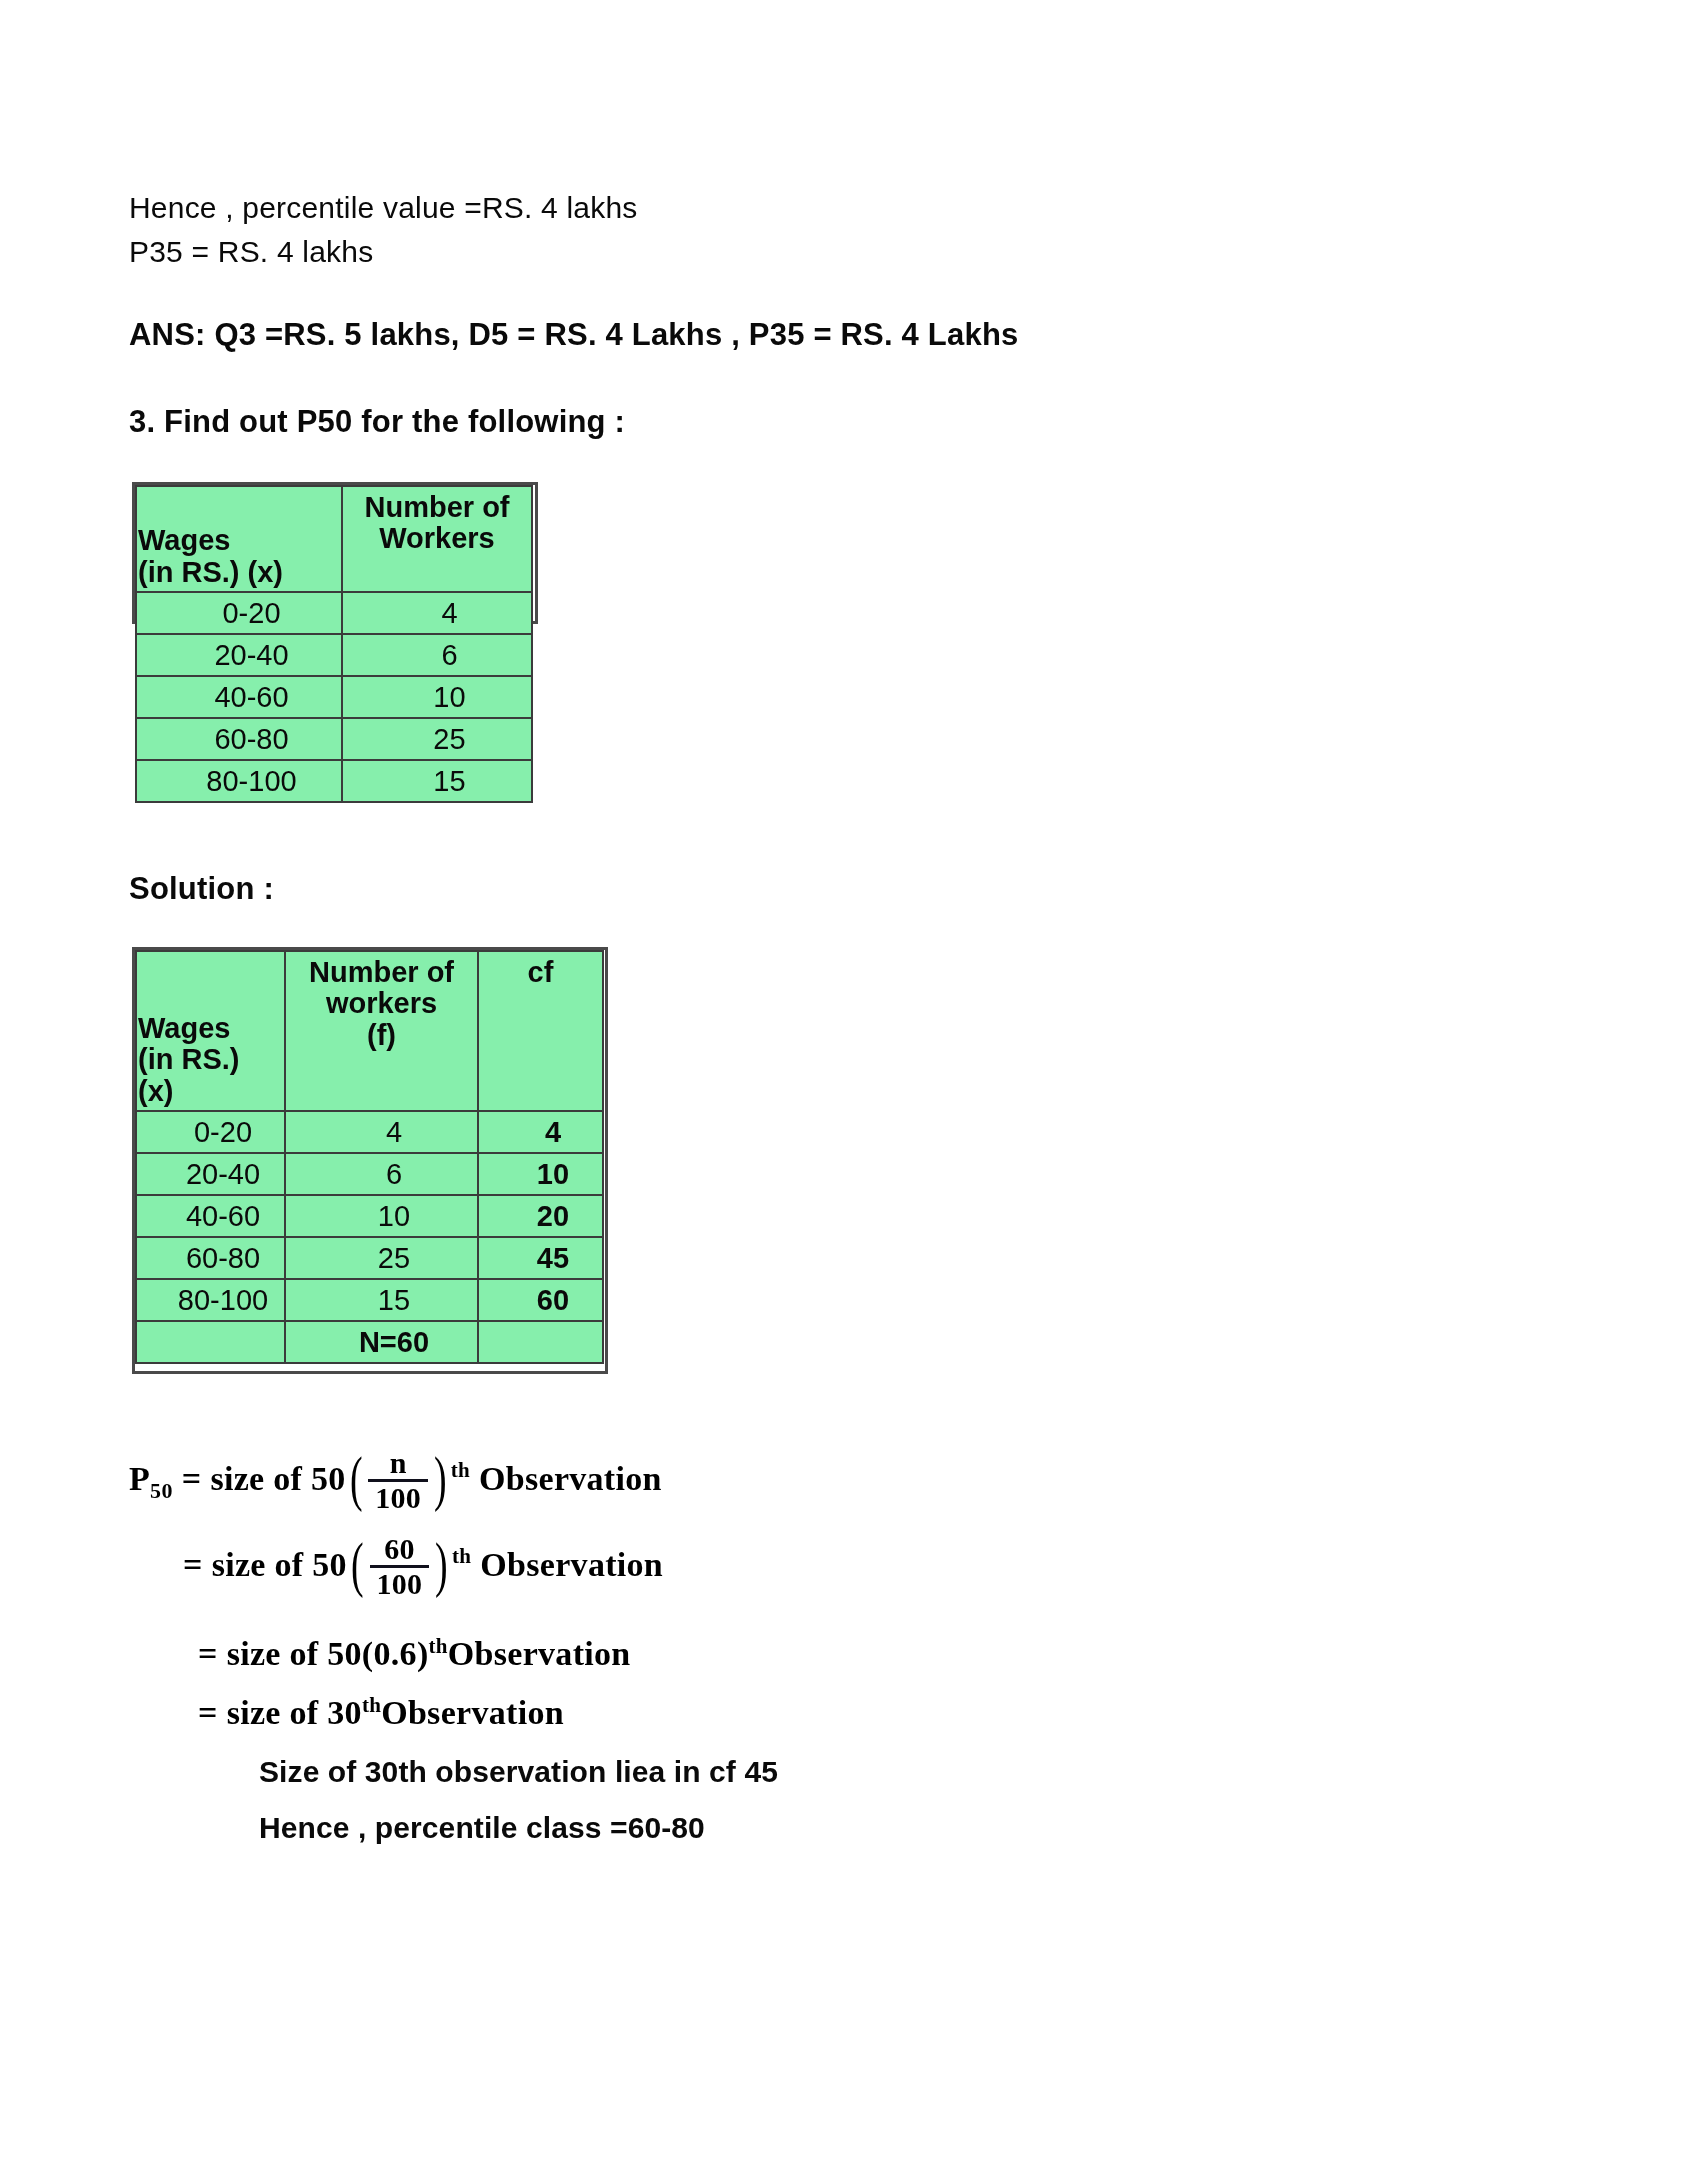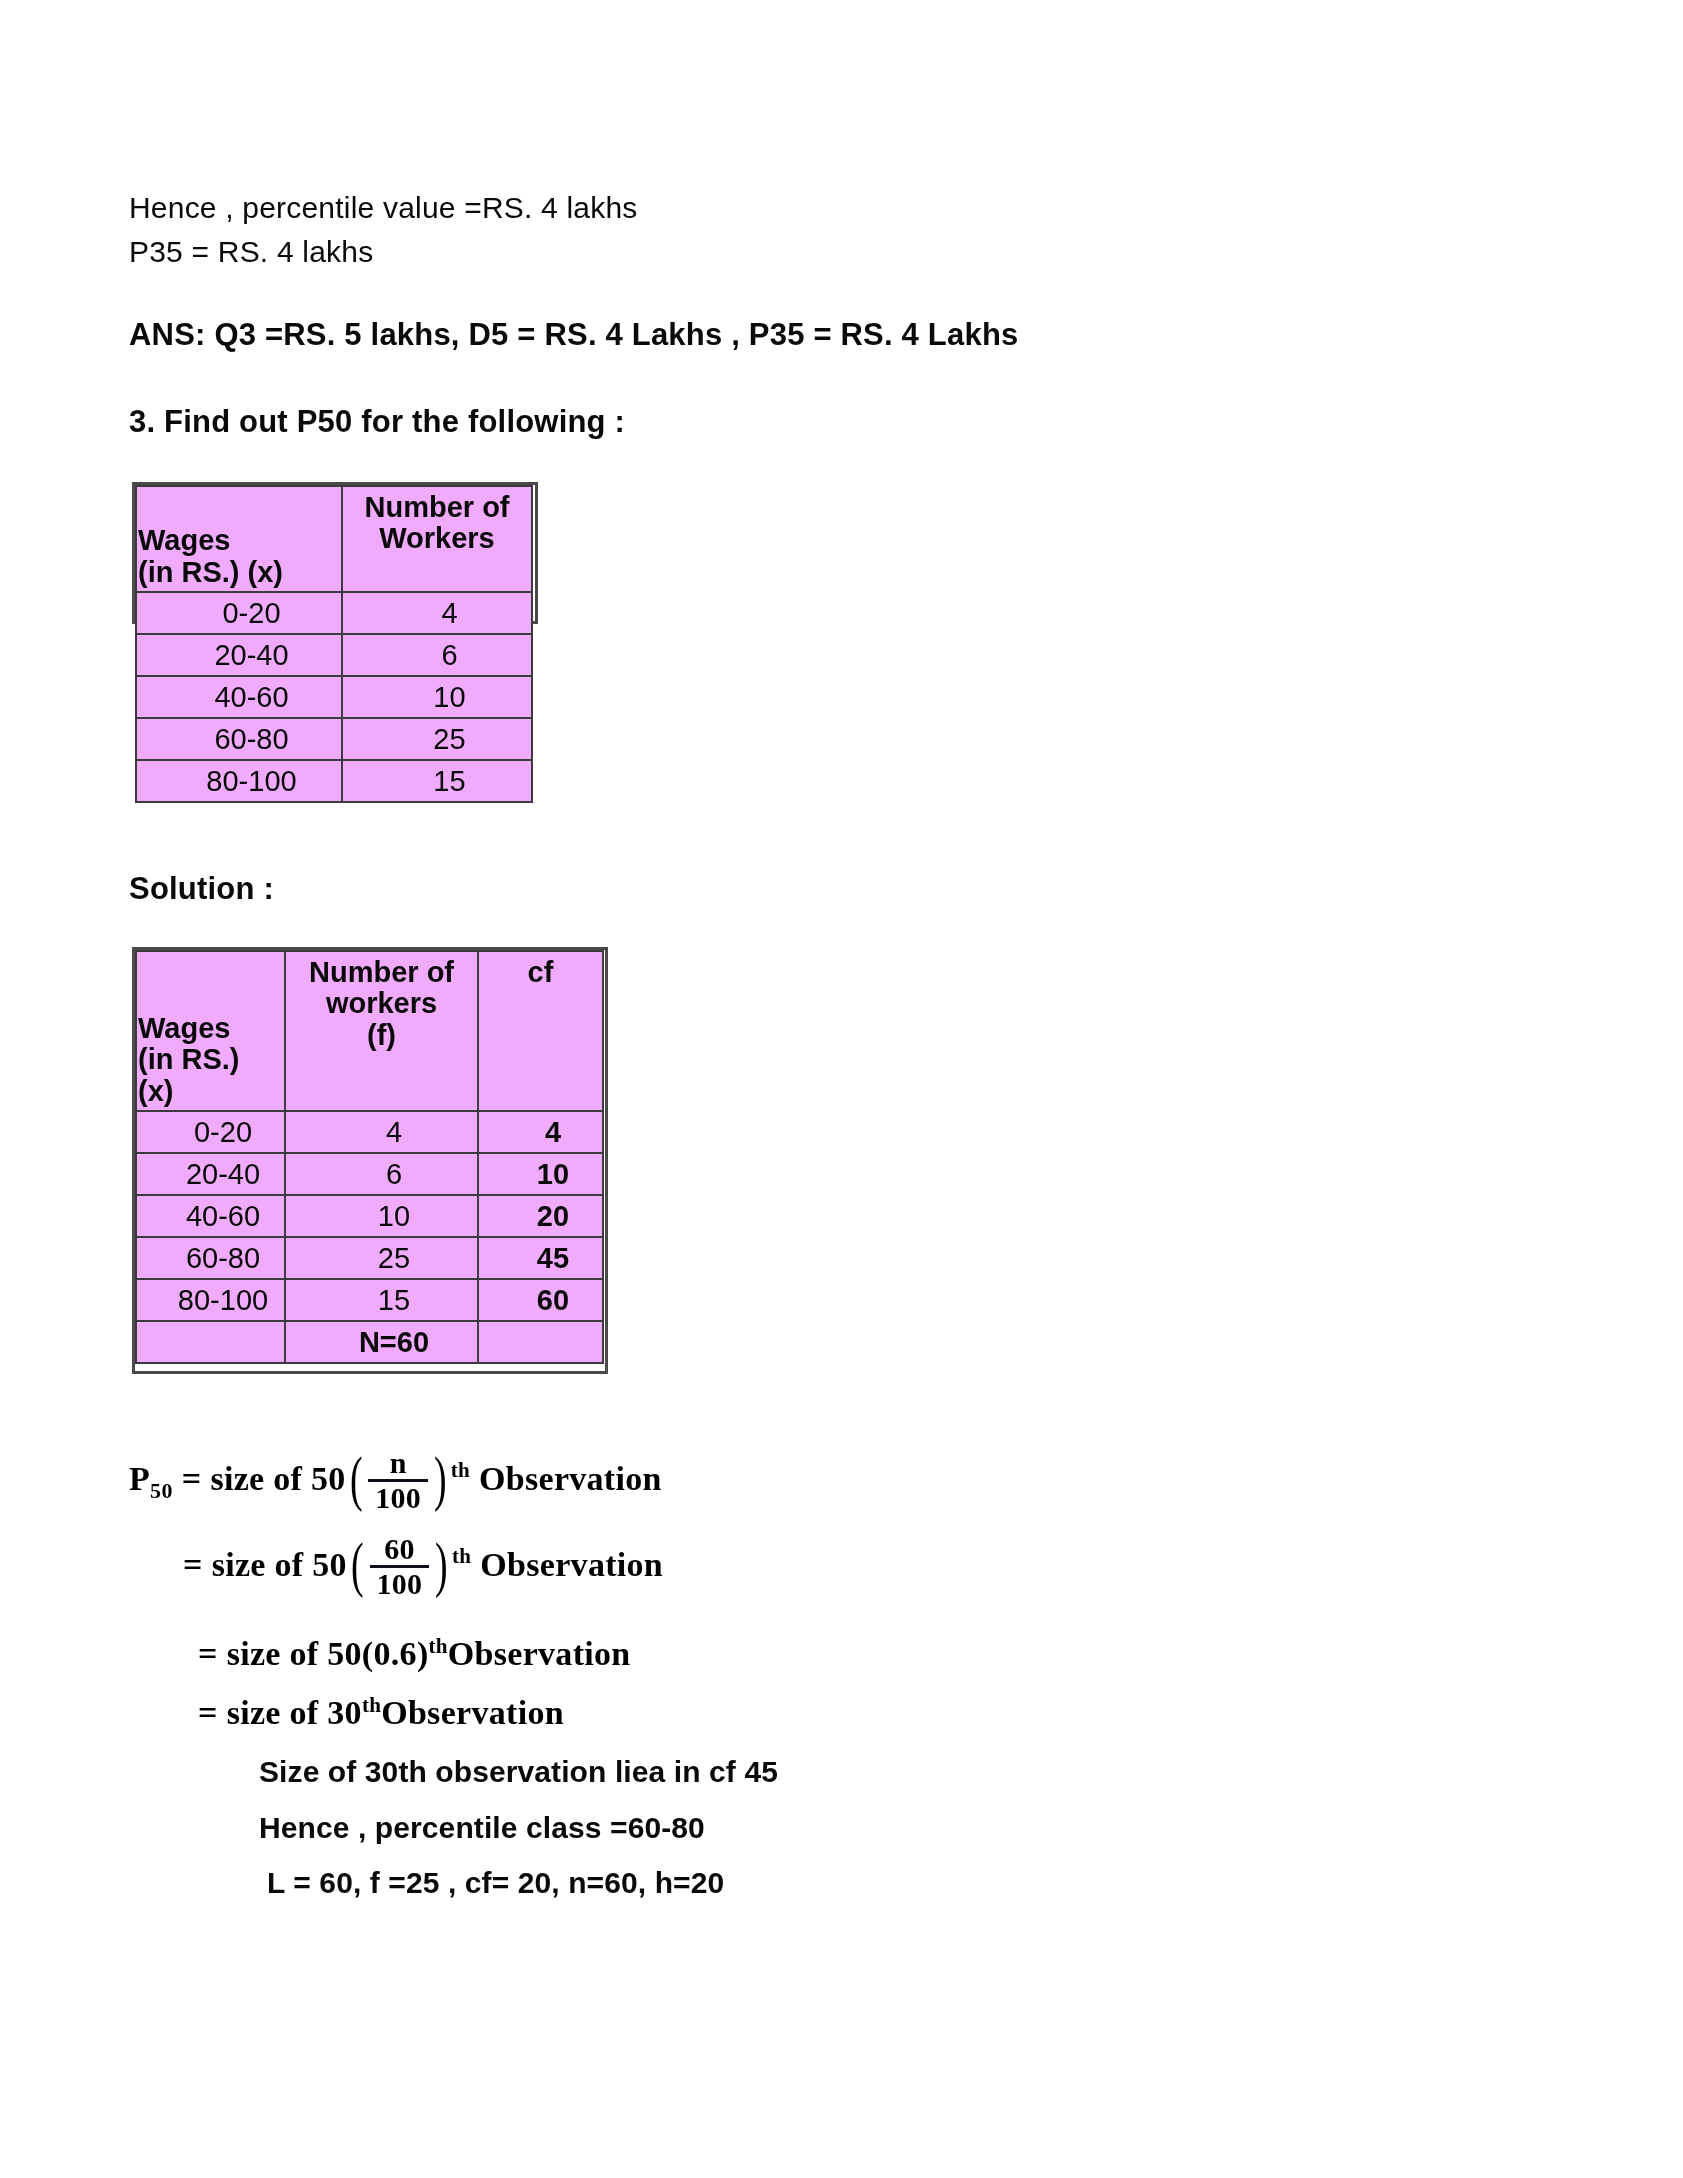--- a/index.html
+++ b/index.html
@@ -57,21 +57,21 @@
   }
   .tbl td, .tbl th {
     border: 2px solid #3b3b3b;
     padding: 0;
     font-family: "Liberation Sans", sans-serif;
     font-size: 29px;
     font-weight: 400;
     color: #0a0a0a;
     text-align: center;
     vertical-align: middle;
-    background: #f0abfc;
+    background: #86efac;
   }
   .tbl .hd {
     font-weight: 700;
     vertical-align: bottom;
     line-height: 1.08;
     padding-bottom: 3px;
   }
   .tbl .hd-left {
     text-align: left;
     padding-left: 1px;
@@ -271,16 +271,15 @@
   <div class="math" style="left:198px; top:1634px;">
     <span>=</span><span class="mathspace"></span><span>size of 50(0.6)</span><span class="sup">th</span><span>Observation</span>
   </div>
 
   <div class="math" style="left:198px; top:1693px;">
     <span>=</span><span class="mathspace"></span><span>size of 30</span><span class="sup">th</span><span>Observation</span>
   </div>
 
   <div class="line concl" style="left:259px; top:1755px;">Size of 30th observation liea in cf 45</div>
   <div class="line concl" style="left:259px; top:1811px;">Hence , percentile class =60-80</div>
-  <div class="line concl" style="left:267px; top:1866px;">L = 60, f =25 , cf= 20, n=60, h=20</div>
 
 </div>
 
 
 </body></html>

